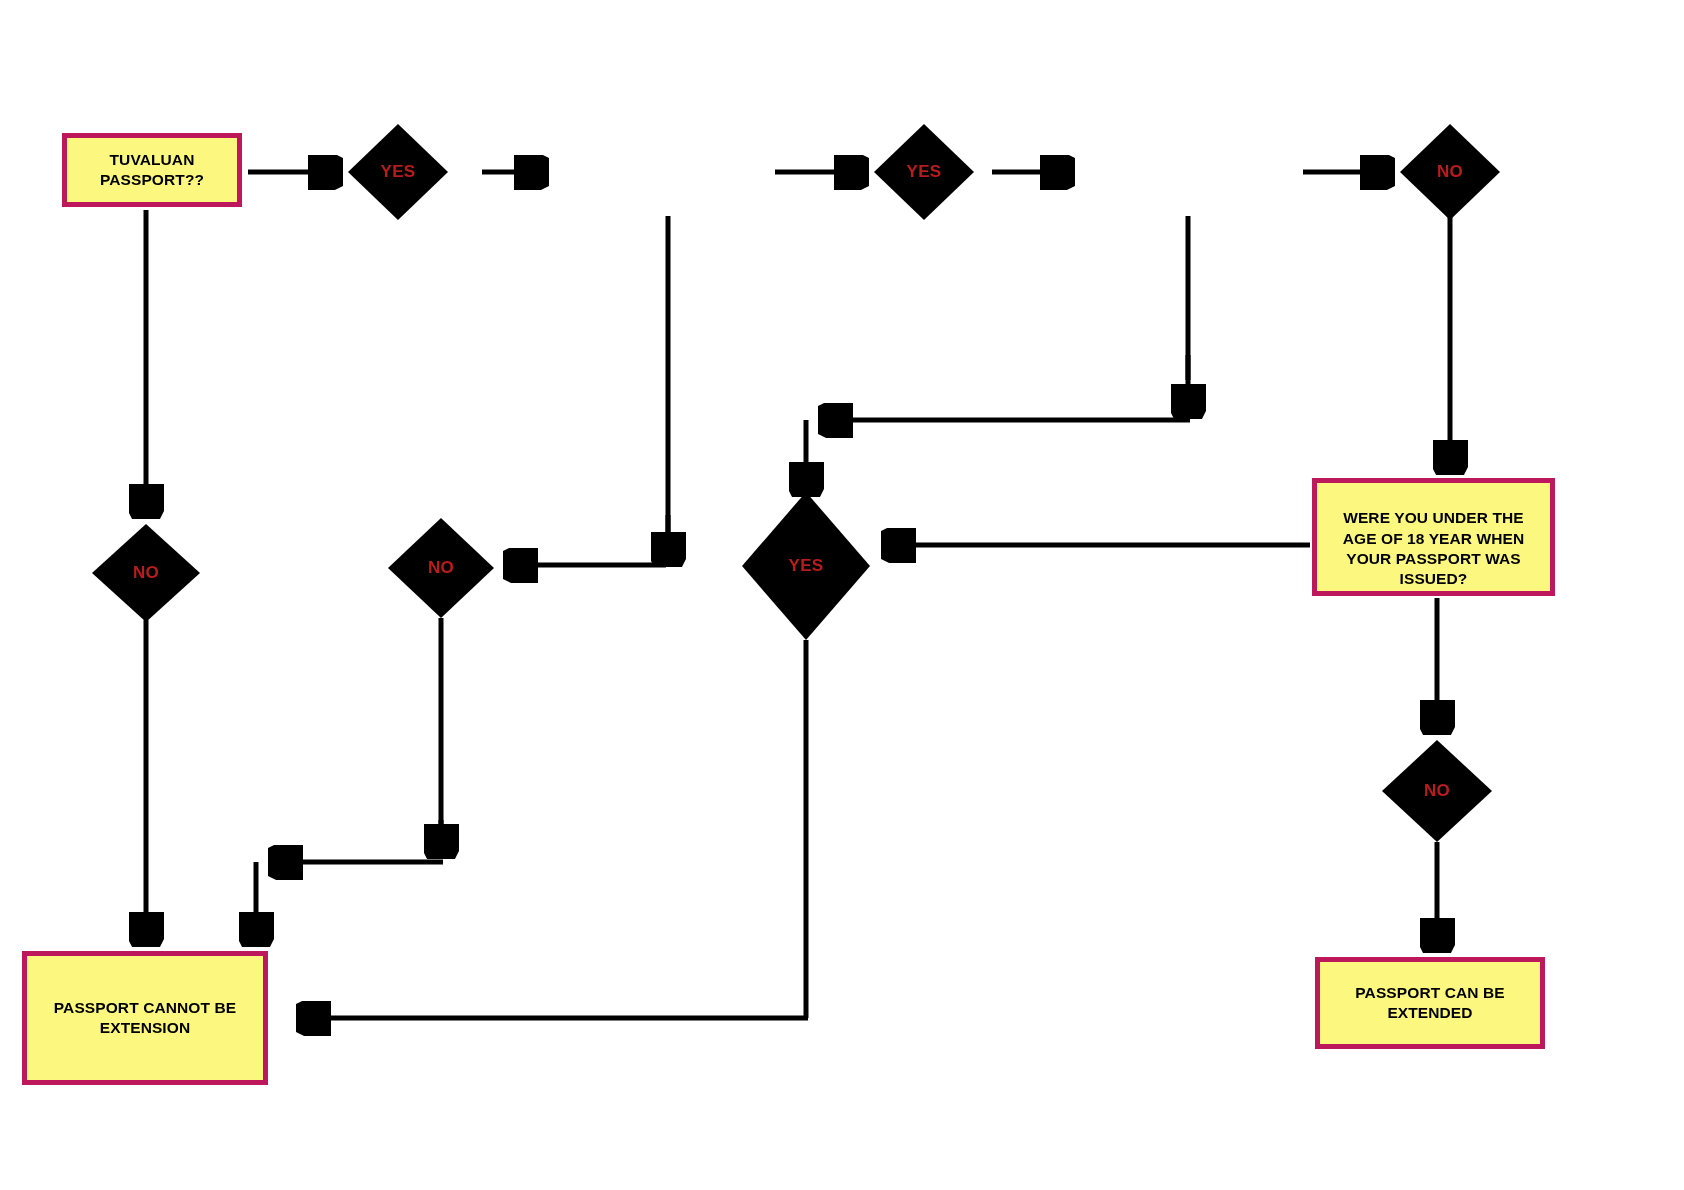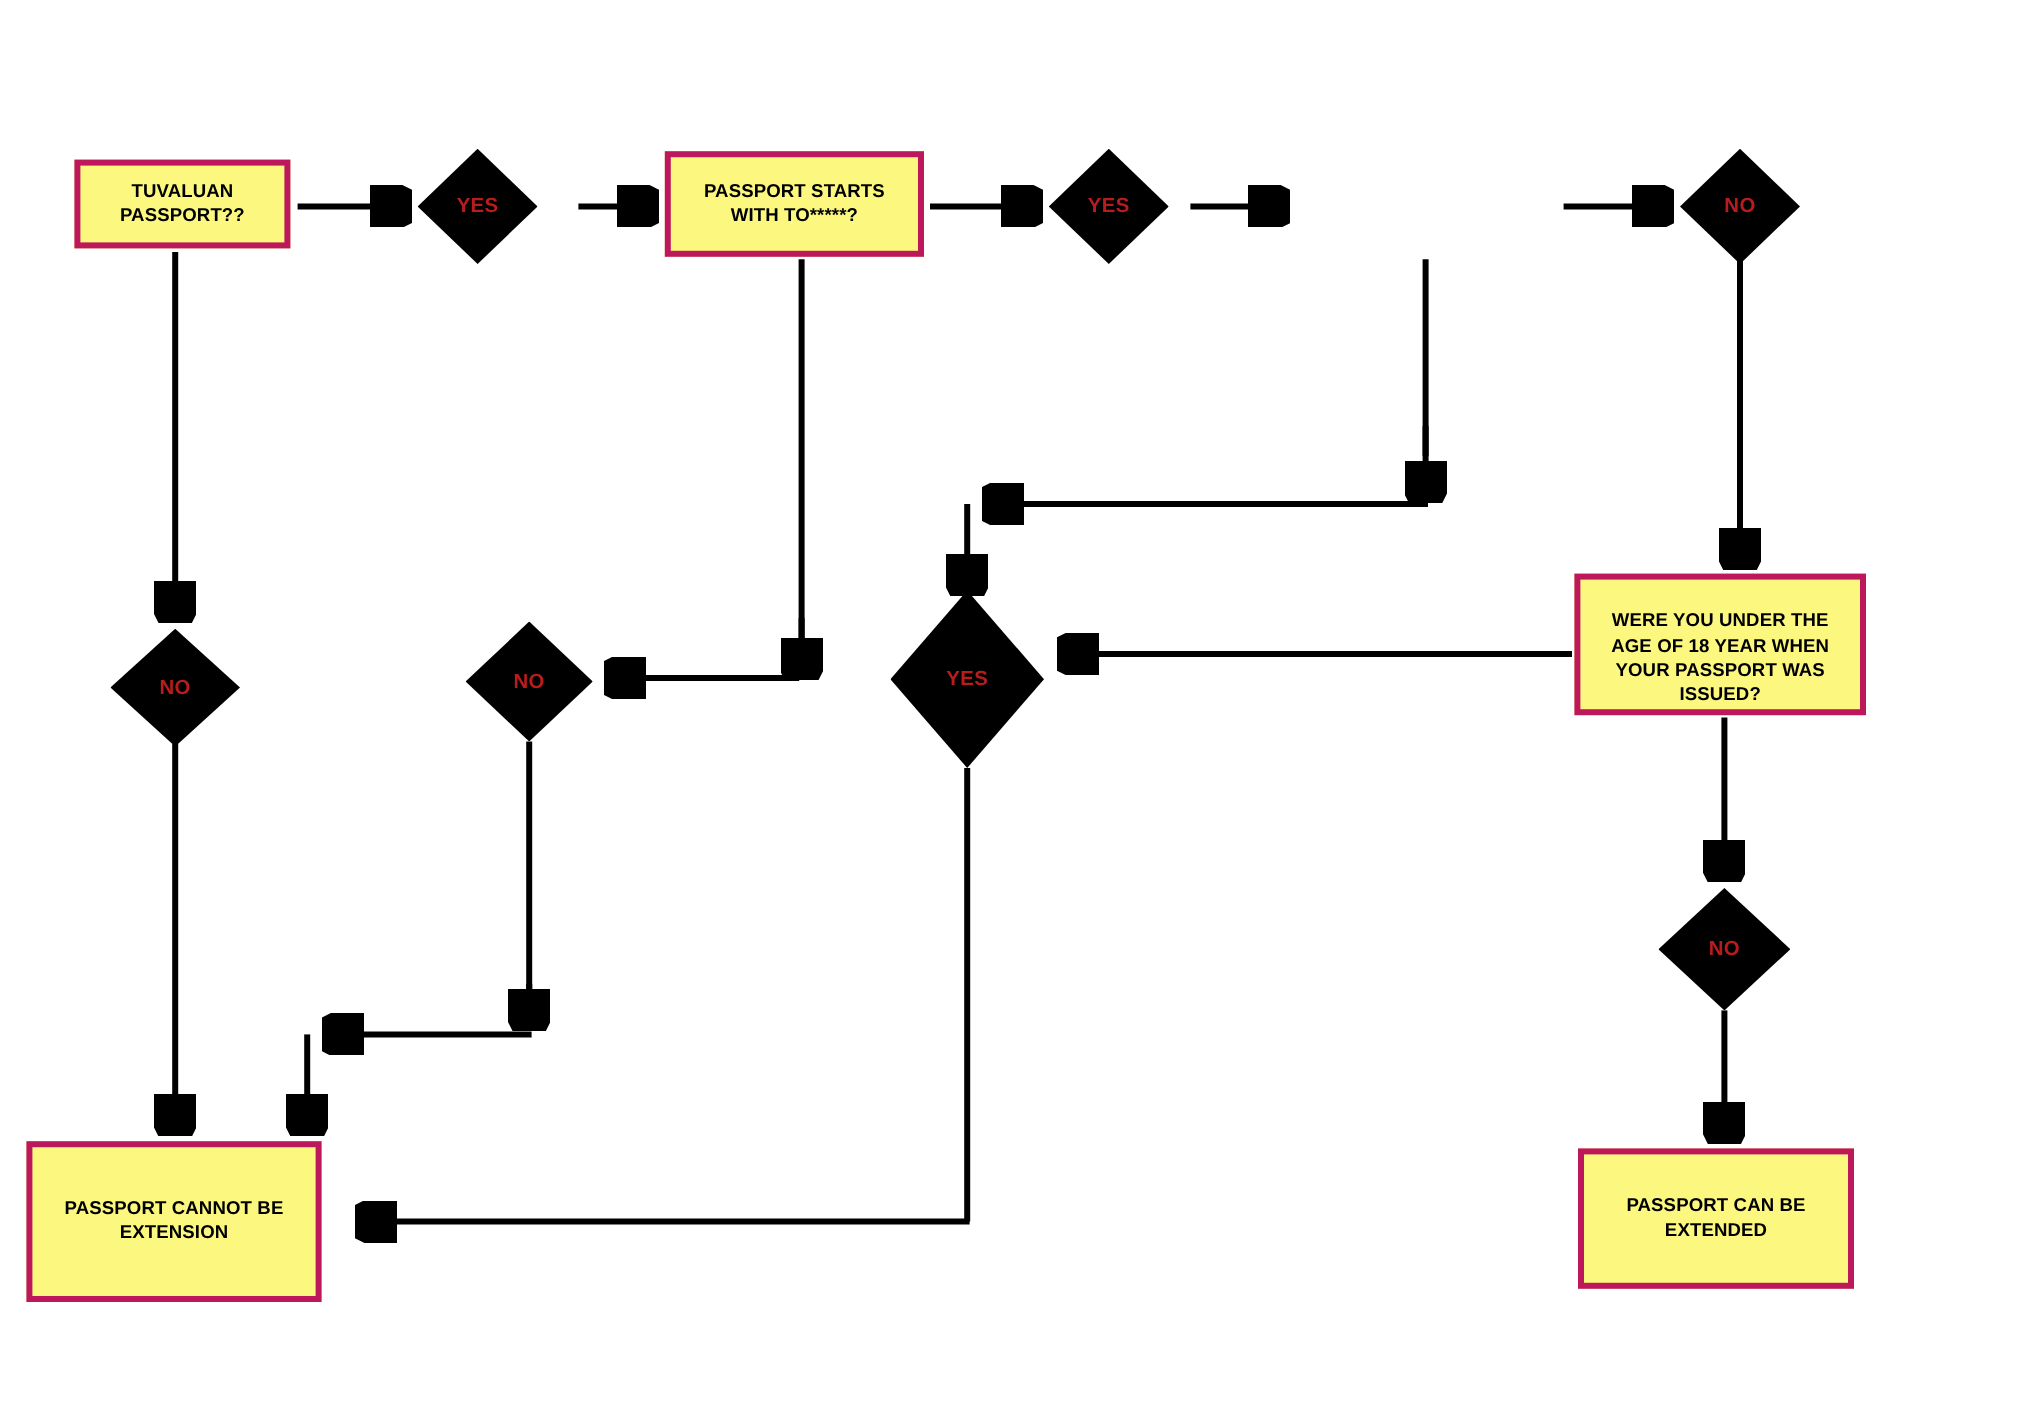--- a/index.html
+++ b/index.html
@@ -121,24 +121,20 @@
   <div class="node proc" style="left:62px; top:133px; width:180px; height:74px;">
     <span class="label">TUVALUAN
 PASSPORT??</span>
   </div>
 
   <div class="node dec" style="left:348px; top:124px; width:100px; height:96px;">
     <span class="diamond-shape"></span>
     <span class="label">YES</span>
   </div>
 
-  <div class="node proc" style="left:554px; top:126px; width:216px; height:88px;">
-    <span class="label">PASSPORT STARTS
-WITH TO*****?</span>
-  </div>
 
   <div class="node dec" style="left:874px; top:124px; width:100px; height:96px;">
     <span class="diamond-shape"></span>
     <span class="label">YES</span>
   </div>
 
 
   <div class="node dec" style="left:1400px; top:124px; width:100px; height:96px;">
     <span class="diamond-shape"></span>
     <span class="label">NO</span>
@@ -169,18 +165,18 @@
   <div class="node dec" style="left:1382px; top:740px; width:110px; height:102px;">
     <span class="diamond-shape"></span>
     <span class="label">NO</span>
   </div>
 
   <div class="node proc" style="left:22px; top:951px; width:246px; height:134px;">
     <span class="label">PASSPORT CANNOT BE
 EXTENSION</span>
   </div>
 
-  <div class="node proc" style="left:1315px; top:957px; width:230px; height:117px;justify-content:flex-end;">
+  <div class="node proc" style="left:1315px; top:957px; width:230px; height:92px;justify-content:flex-end;">
     <span class="label">PASSPORT CAN BE
 EXTENDED</span>
   </div>
 
 </div>
 
 </body></html>

